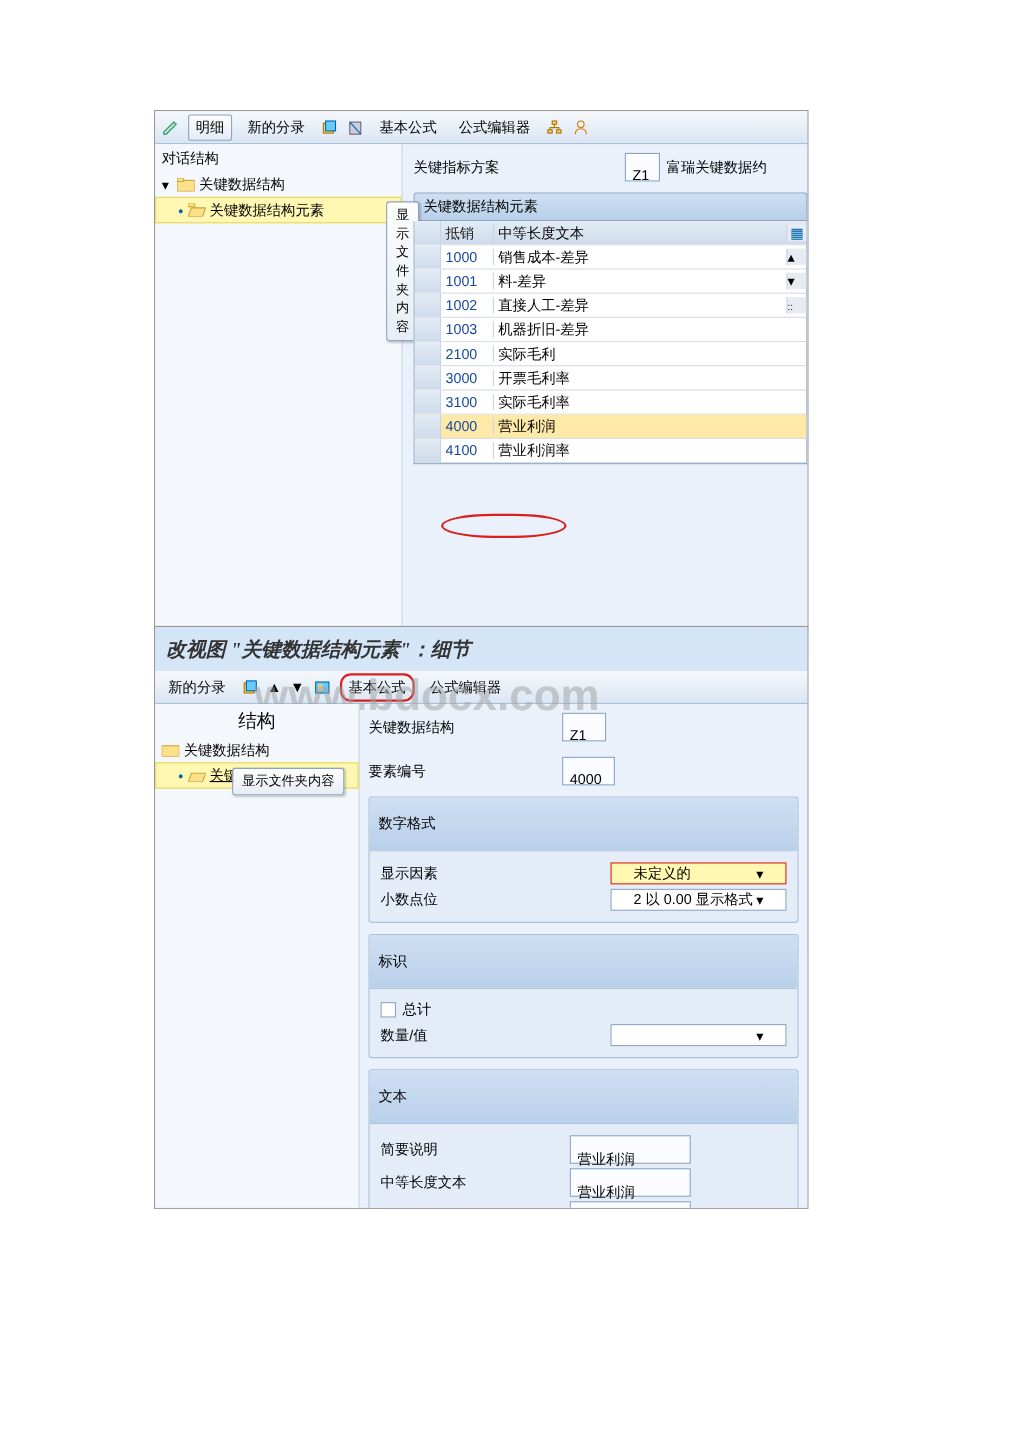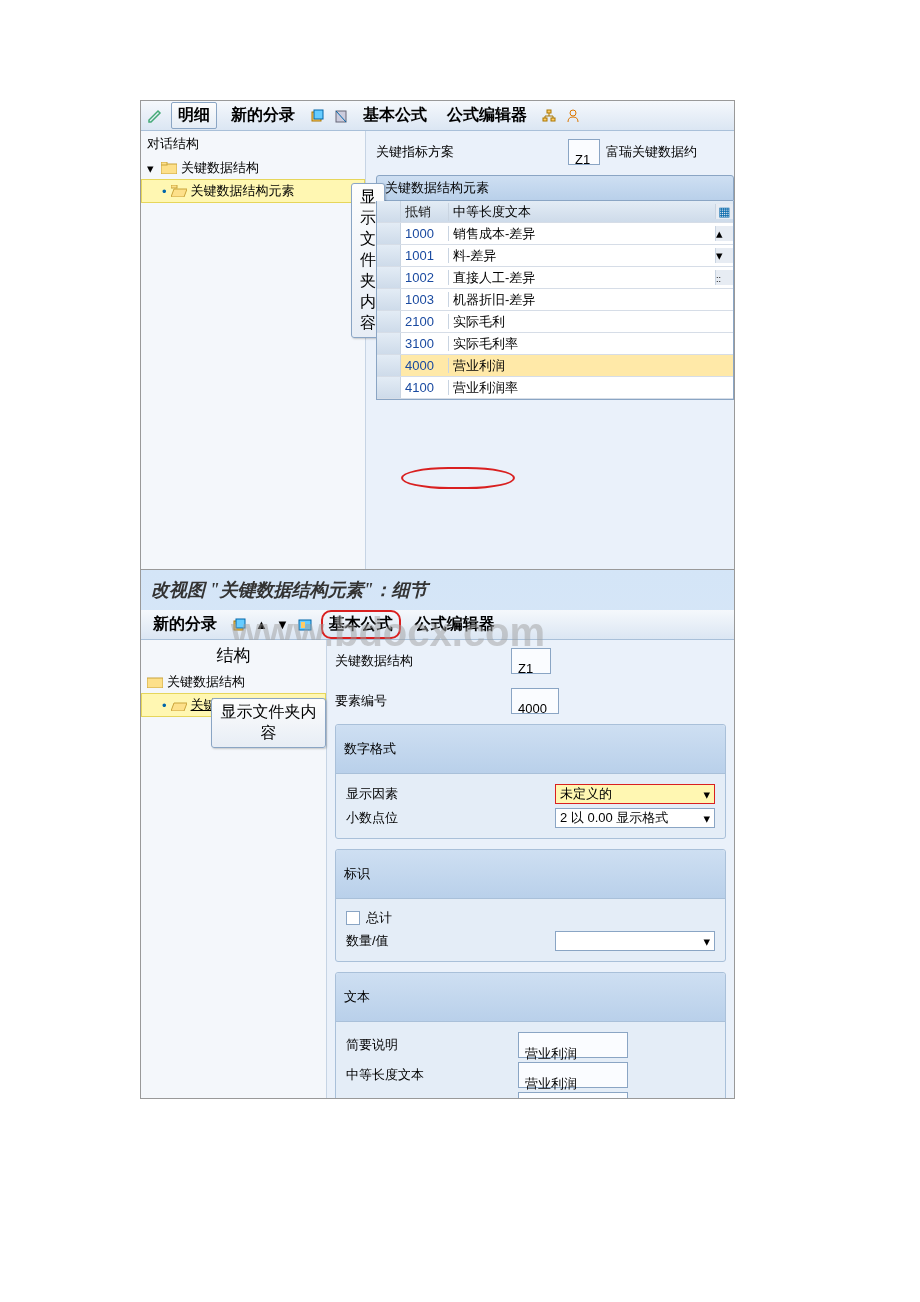--- a/index.html
+++ b/index.html
@@ -4,33 +4,33 @@
   <style>
     * { box-sizing: border-box; margin: 0; padding: 0; }
     body { font-family: Arial, "Microsoft YaHei", sans-serif; font-size: 13px; background: #fff; width: 920px; }
     
     .screenshot { border: 1px solid #999; margin: 100px 0 0 140px; position: relative; }
     
     
     .shot1 { width: 595px; height: 470px; background: linear-gradient(#d4e5f7,#e4eef9); overflow: hidden; }
     
     .toolbar { background: linear-gradient(#f5f8fc,#dbe6f3); border-bottom: 1px solid #a9c0d9; height: 30px; display: flex; align-items: center; padding: 0 6px; gap: 8px; }
-    .toolbar .btn { padding: 2px 6px; cursor: pointer; font-size: 16px; font-weight: bold; }
+    .toolbar .btn { padding: 2px 6px; cursor: pointer; font-size: 13px; }
     .toolbar .btn.boxed { border: 1px solid #8aa5c4; border-radius: 2px; background: linear-gradient(#fdfdfd,#e4ecf5); }
     .toolbar svg, .tree svg { vertical-align: middle; }
     
     .body1 { display: flex; height: 440px; }
     .tree-panel { width: 225px; background: #f4f7fb; border-right: 1px solid #c6d4e4; position: relative; }
     .tree-panel .tree-title { padding: 4px 6px; font-size: 13px; }
     .tree-row { display: flex; align-items: center; gap: 4px; padding: 2px 6px; cursor: pointer; }
     .tree-row.indent1 { padding-left: 20px; }
     .tree-row.open { background: #fff7b2; border: 1px solid #e6d65b; }
     .tree-row .arrow { width: 10px; }
     .folder-icon { width: 16px; height: 12px; }
-    .tooltip { position: absolute; left: 210px; top: 52px; background: linear-gradient(#fdfdfd,#e7edf5); border: 1px solid #8aa5c4; border-radius: 3px; padding: 3px 8px; font-size: 16px; box-shadow: 1px 1px 2px rgba(0,0,0,.2); text-align: center; }
+    .tooltip { position: absolute; left: 210px; top: 52px; background: linear-gradient(#fdfdfd,#e7edf5); border: 1px solid #8aa5c4; border-radius: 3px; padding: 3px 8px; font-size: 12px; box-shadow: 1px 1px 2px rgba(0,0,0,.2); }
     
     .right1 { flex: 1; background: #eaf1fa; padding: 4px 0 0 10px; }
     .field-row { display: flex; align-items: center; gap: 6px; margin: 4px 0; }
     .field-row label { width: 110px; font-size: 13px; }
     .field-row .input-box { border: 1px solid #8aa5c4; background: #fafcff; padding: 12px 6px; min-width: 32px; height: 20px; }
     .section-header { background: linear-gradient(#cedff2,#b9d0ea); border: 1px solid #8aa5c4; border-radius: 3px 3px 0 0; padding: 3px 8px; margin-top: 10px; font-size: 13px; }
     .table1 { border: 1px solid #8aa5c4; border-top: none; background: #fff; }
     .table1 .trow { display: flex; height: 22px; border-bottom: 1px solid #d6dde7; align-items: center; }
     .table1 .trow.header { background: linear-gradient(#e3ecf5,#cedbea); font-weight: normal; }
     .table1 .trow.sel { background: #ffe9a8; }
@@ -44,21 +44,21 @@
     .shot2 { width: 595px; height: 530px; background: linear-gradient(#d4e5f7,#e4eef9); overflow: hidden; margin-top: -1px; }
     .title2 { font-size: 18px; font-style: italic; font-weight: bold; padding: 8px 10px; color: #333; font-family: "KaiTi","STKaiti",serif; }
     .body2 { display: flex; }
     .tree-panel2 { width: 210px; background: #f4f7fb; border-right: 1px solid #c6d4e4; min-height: 430px; position: relative; }
     .tree-panel2 .tree-title { padding: 4px 6px; font-size: 17px; text-align: center; }
     .right2 { flex: 1; background: #eaf1fa; padding: 4px 8px; }
     .group-box { border: 1px solid #a9c0d9; border-radius: 3px; margin-top: 10px; background: #e4edf7; }
     .group-box .group-hdr { background: linear-gradient(#cedff2,#b9d0ea); padding: 15px 8px; border-bottom: 1px solid #a9c0d9; border-radius: 3px 3px 0 0; }
     .group-box .group-body { padding: 6px 10px; }
     .group-body .field-row label { width: 90px; }
-    .select-box { border: 1px solid #8aa5c4; background: #fff; padding: 2px 4px; min-width: 160px; height: 20px; display: flex; justify-content: space-between; align-items: center; margin-left: 37px; }
+    .select-box { border: 1px solid #8aa5c4; background: #fff; padding: 2px 20px; min-width: 160px; height: 20px; display: flex; justify-content: space-between; align-items: center; margin-left: 37px; }
     .select-box.warn { background: #fff7b2; border-color: #d92020; }
     .checkbox { width: 14px; height: 14px; border: 1px solid #8aa5c4; background: #fff; display: inline-block; }
     .highlight-oval { border: 2px solid #d92020; border-radius: 10px; padding: 0 5px; }
     .watermark { position: absolute; color: rgba(160,160,160,.5); font-size: 40px; font-weight: bold; pointer-events: none; white-space: nowrap; }
   </style>
 </head>
 <body>
 
 <div class="screenshot shot1">
   <div class="toolbar">
@@ -150,20 +150,26 @@
               <div class="c-scroll"></div>
             </div>
             <div class="trow">
               <div class="c-sel"></div>
               <div class="c-code">2100</div>
               <div class="c-text">实际毛利</div>
               <div class="c-scroll"></div>
             </div>
             <div class="trow">
               <div class="c-sel"></div>
+              <div class="c-code">3000</div>
+              <div class="c-text">开票毛利率</div>
+              <div class="c-scroll"></div>
+            </div>
+            <div class="trow">
+              <div class="c-sel"></div>
               <div class="c-code">3100</div>
               <div class="c-text">实际毛利率</div>
               <div class="c-scroll"></div>
             </div>
             <div class="trow sel">
               <div class="c-sel"></div>
               <div class="c-code">4000</div>
               <div class="c-text">营业利润</div>
               <div class="c-scroll"></div>
             </div>

